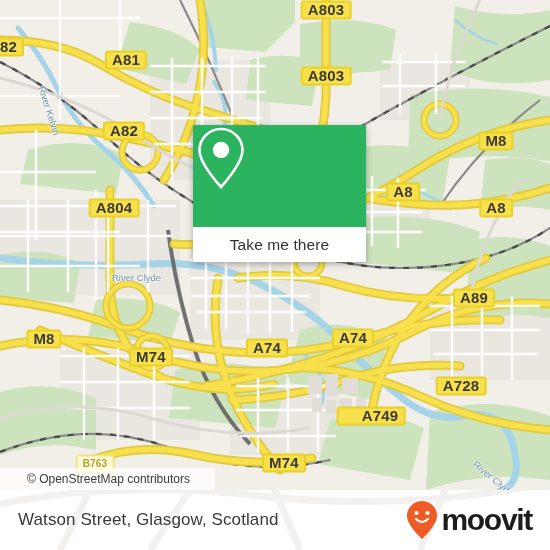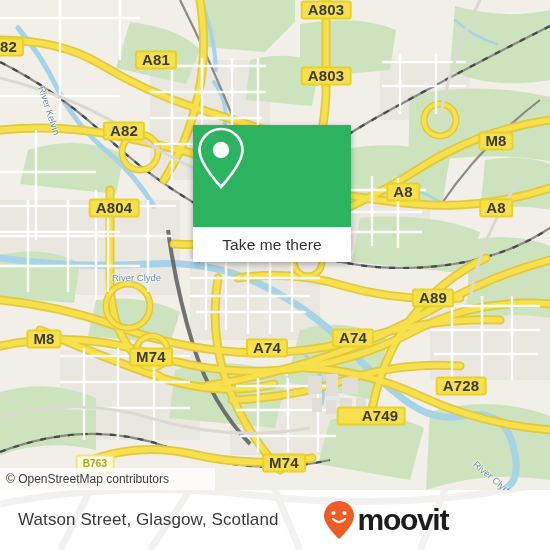--- a/index.html
+++ b/index.html
@@ -20,41 +20,41 @@
 
   
   .wlabel{position:absolute;transform-origin:50% 50%;
           color:#6b8fa8;font-size:9.5px;font-family:"Liberation Sans",sans-serif;
           white-space:nowrap;text-shadow:0 0 2px #fff,0 0 2px #fff,0 0 3px #fff;}
 
   
   #attrib{position:absolute;left:0;bottom:0;height:22px;width:215px;
           background:rgba(255,255,255,.72);display:flex;align-items:center;}
   #attrib span{font-size:12px;color:#3c3c3c;padding-left:6px;
-               font-family:"Liberation Sans",sans-serif;}
-
-  
-  #card{position:absolute;left:193px;top:125px;width:158px;
+               font-family:"Liberation Sans",sans-serif;margin-left:21px;}
+
+  
+  #card{position:absolute;left:193px;top:125px;width:173px;
         box-shadow:0 2px 6px rgba(0,0,0,.30);border-radius:1px;}
   #card-green{height:102px;background:#2bb35f;border-radius:1px 1px 0 0;
               display:flex;align-items:center;justify-content:center;}
   #card-btn{height:35px;background:#fff;border-radius:0 0 1px 1px;
             display:flex;align-items:center;justify-content:center;
             font-size:15.5px;color:#333;letter-spacing:.1px;cursor:pointer;}
   #card-tail{position:absolute;left:50%;top:137px;margin-left:-11px;width:0;height:0;
              border-left:11px solid transparent;border-right:11px solid transparent;
              border-top:11px solid #fff;filter:drop-shadow(0 2px 1px rgba(0,0,0,.18));}
 
   
   #footer{position:absolute;left:0;top:490px;width:550px;height:60px;
           background:#fff;overflow:hidden;}
   #footer-wm{position:absolute;left:0;top:-60px;width:550px;height:120px;opacity:.55;}
   #footer-row{position:absolute;left:0;top:0;width:550px;height:60px;
-              display:flex;align-items:center;
-              padding:0 18px;box-sizing:border-box;gap:44px;}
+              display:flex;align-items:center;justify-content:space-between;
+              padding:0 18px;box-sizing:border-box;}
   #place-name{font-size:17px;color:#3a3a3a;letter-spacing:.1px;}
   #logo{display:flex;align-items:center;gap:3px;}
   #logo-word{font-size:30px;font-weight:bold;color:#1c1c1c;letter-spacing:-1.3px;
              line-height:34px;}
 </style>
 </head>
 <body>
 
 <div id="app">
 
@@ -224,31 +224,31 @@
           <rect x="340" y="398" width="12" height="16"></rect>
           <rect x="356" y="398" width="10" height="16"></rect>
         </g>
       </g>
     </svg>
 
     <div id="shield-layer">
         <div class="shield" style="left: 326px; top: 10px;">A803</div>
         <div class="shield" style="left: 326px; top: 76px;">A803</div>
         <div class="shield" style="left: 3px; top: 47px;">A82</div>
-        <div class="shield" style="left: 156px; top: 60px;">A81</div>
+        <div class="shield" style="left: 126px; top: 60px;">A81</div>
         <div class="shield" style="left: 124px; top: 131px;">A82</div>
         <div class="shield" style="left: 496px; top: 141px;">M8</div>
         <div class="shield" style="left: 403px; top: 192px;">A8</div>
         <div class="shield" style="left: 496px; top: 208px;">A8</div>
         <div class="shield" style="left: 114px; top: 208px;">A804</div>
         <div class="shield" style="left: 44px; top: 339px;">M8</div>
         <div class="shield" style="left: 151px; top: 357px;">M74</div>
         <div class="shield" style="left: 267px; top: 348px;">A74</div>
         <div class="shield" style="left: 353px; top: 338px;">A74</div>
-        <div class="shield" style="left: 433px; top: 298px;">A89</div>
+        <div class="shield" style="left: 474px; top: 298px;">A89</div>
         <div class="shield" style="left: 461px; top: 366px; margin-top: 20px;">A728</div>
         <div class="shield" style="left: 371px; top: 416px; padding-left: 23px;">A749</div>
         <div class="shield" style="left: 284px; top: 463px;">M74</div>
         <div class="shield b-road" style="left: 95px; top: 464px;">B763</div>
       </div>
 
     <div id="water-layer">
         <div class="wlabel" style="left: 24px; top: 105px; transform: rotate(72deg);">River Kelvin</div>
         <div class="wlabel" style="left: 112px; top: 272px; transform: rotate(0deg);">River Clyde</div>
         <div class="wlabel" style="left: 469px; top: 473px; transform: rotate(40deg);">River Clyde</div>

